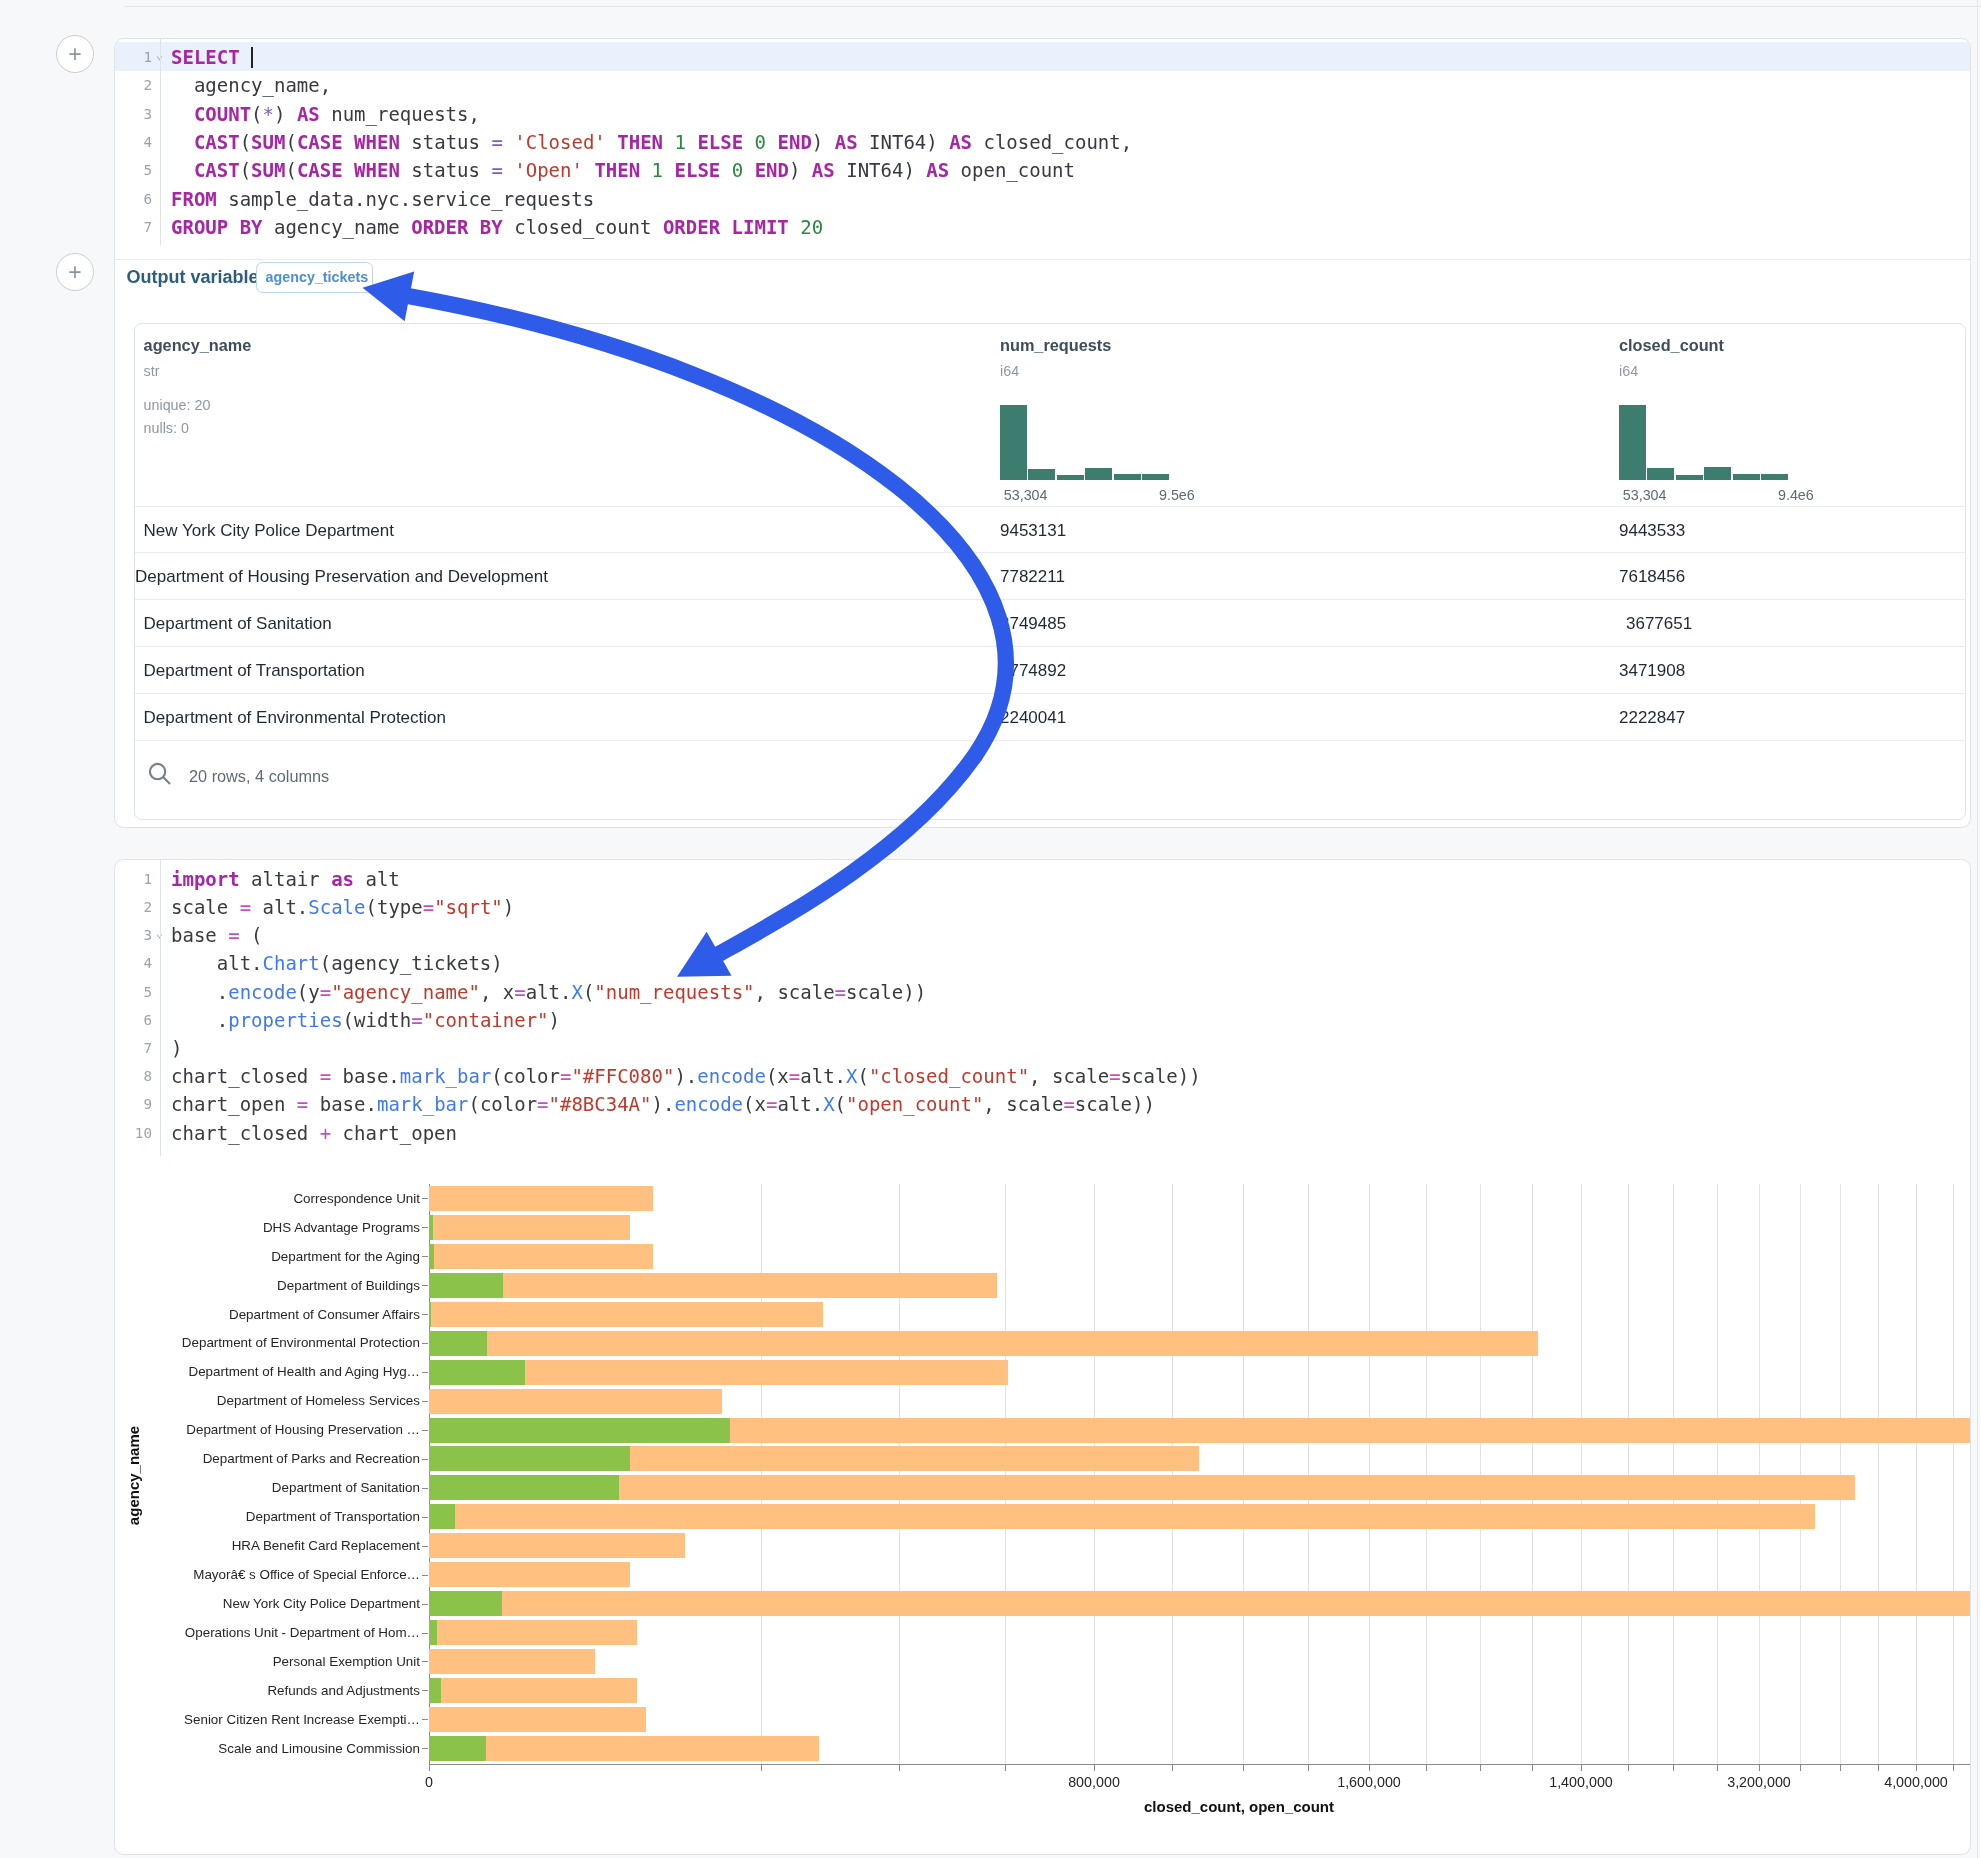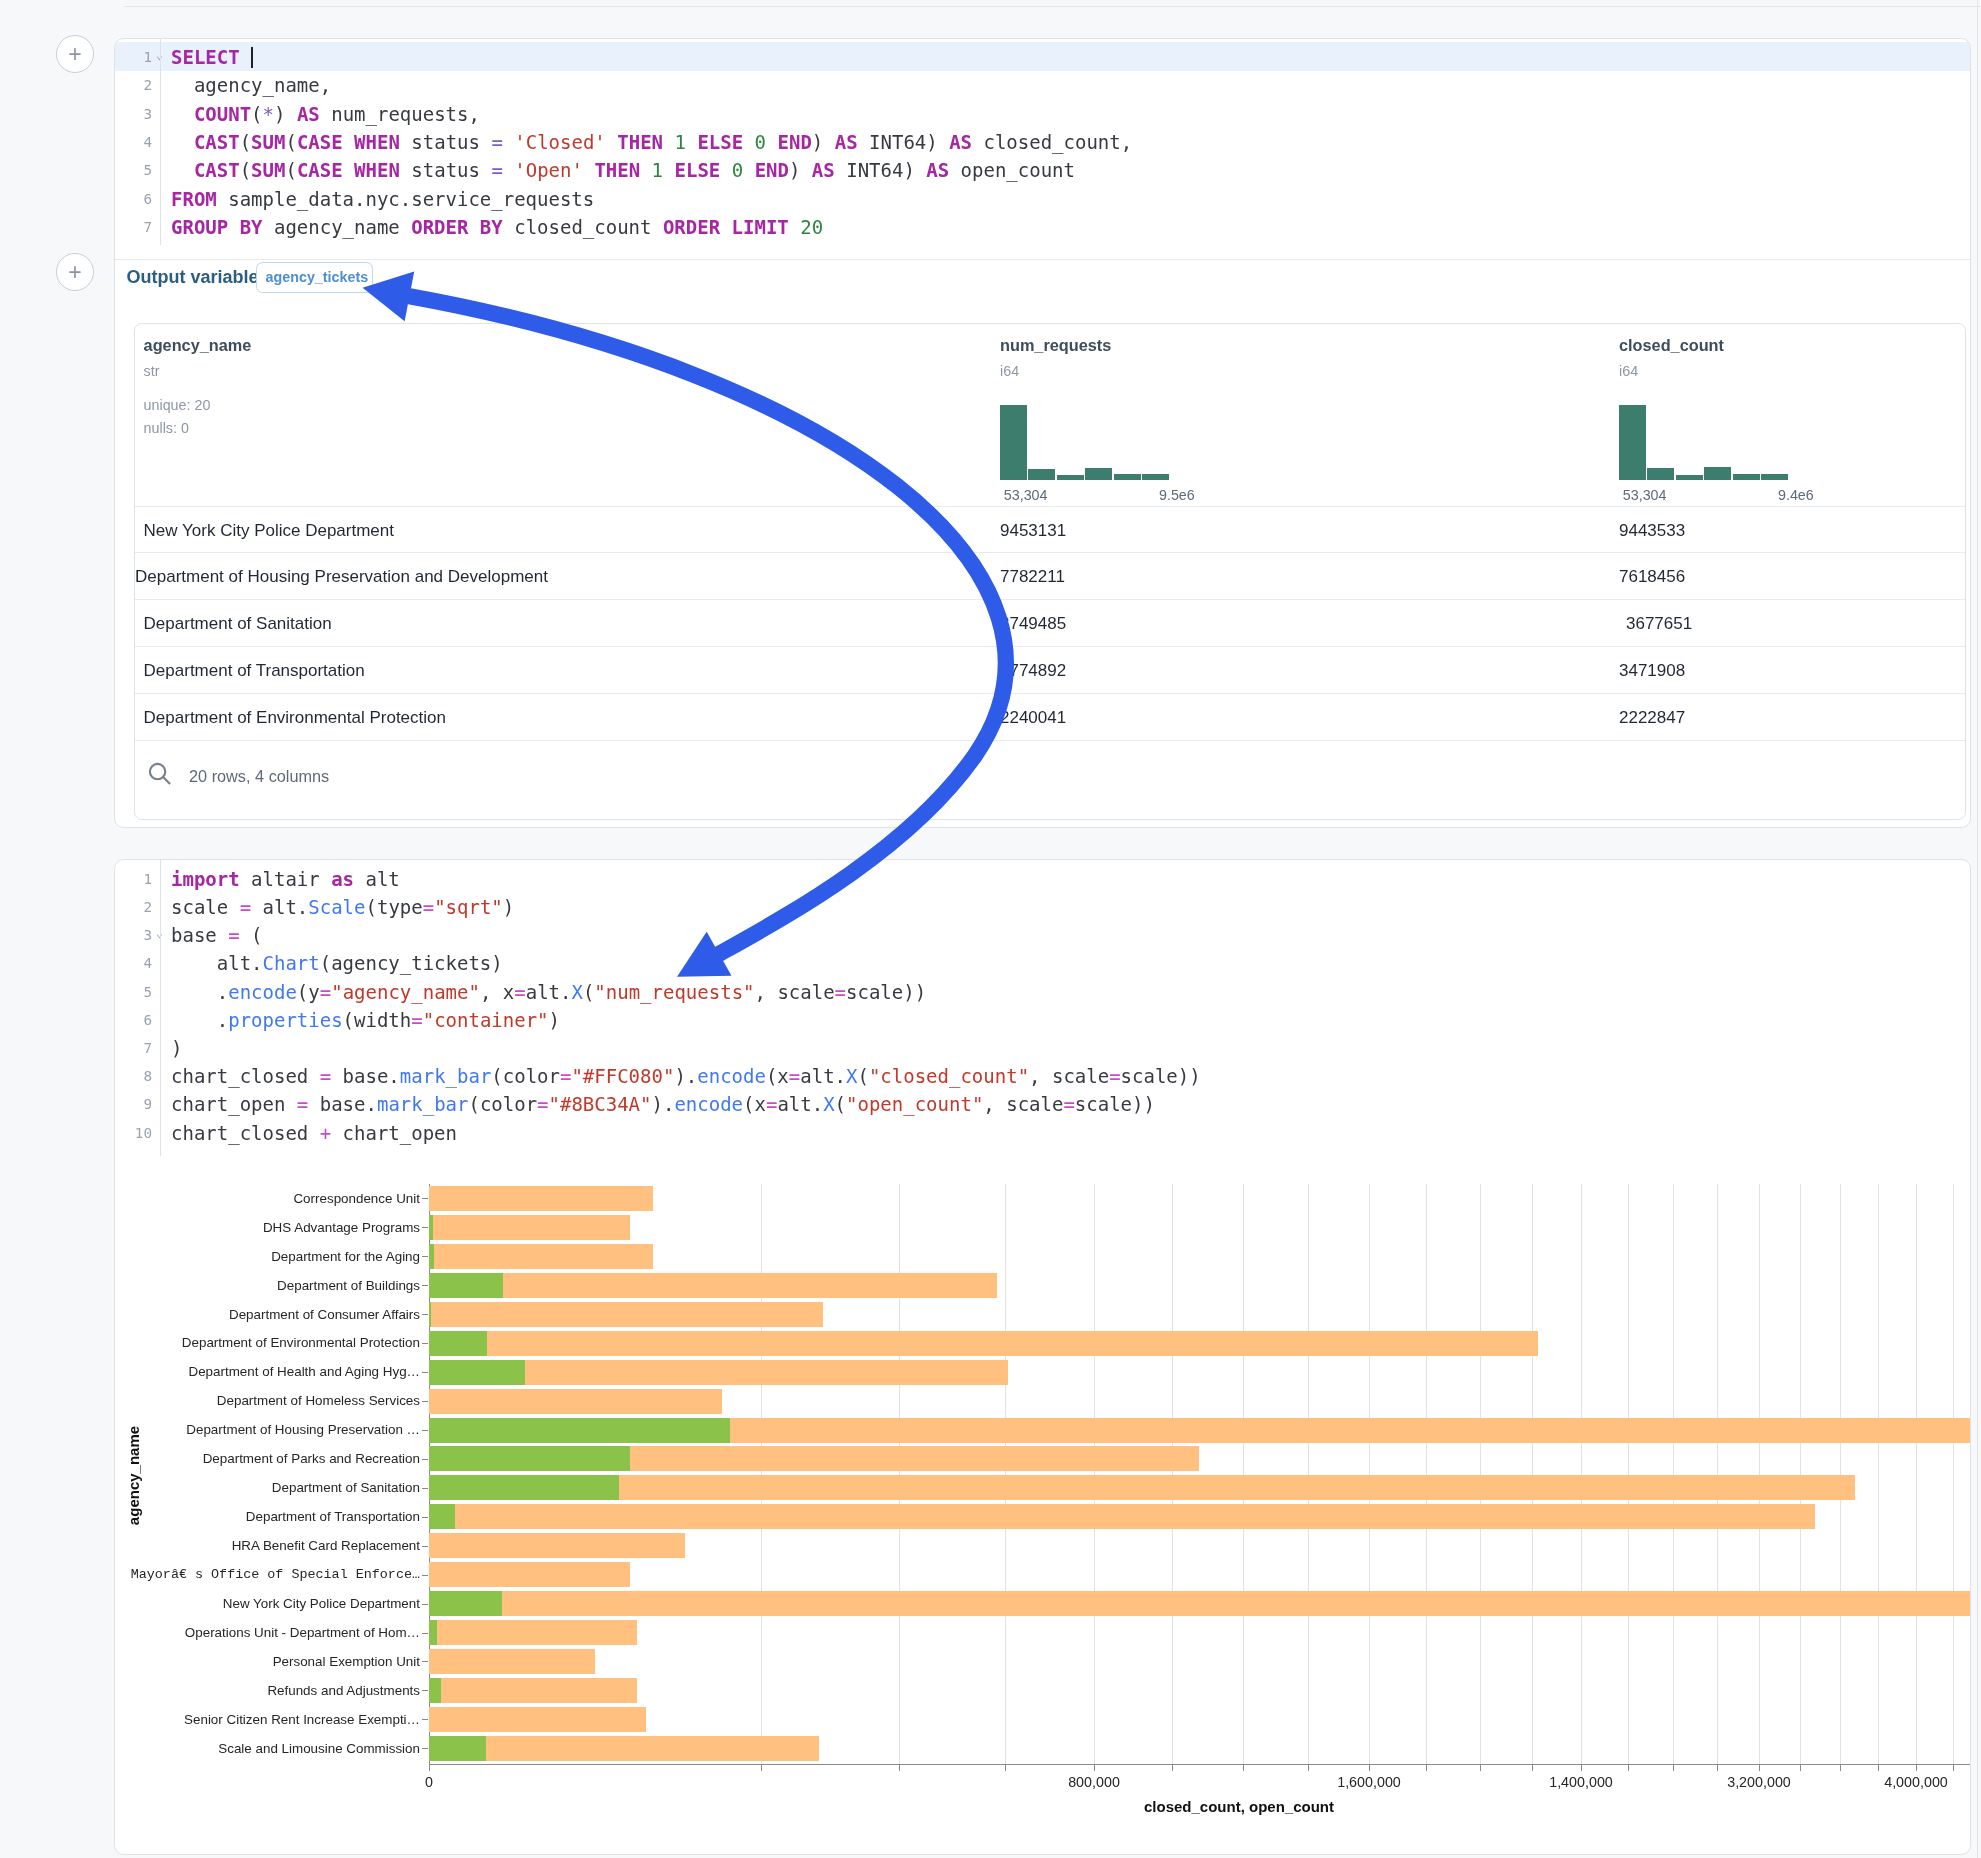--- a/index.html
+++ b/index.html
@@ -279,21 +279,21 @@
       <div class="y-tick" style="top: 628px;"></div>
       <div class="bar" style="left: 314px; top: 615px; width: 1426px; background: rgb(255, 192, 128);"></div>
       <div class="bar" style="left: 314px; top: 615px; width: 190px; background: rgb(139, 195, 74);"></div>
       <div class="y-label" style="left: 0px; top: 649px;">Department of Transportation</div>
       <div class="y-tick" style="top: 657px;"></div>
       <div class="bar" style="left: 314px; top: 644px; width: 1386px; background: rgb(255, 192, 128);"></div>
       <div class="bar" style="left: 314px; top: 644px; width: 26px; background: rgb(139, 195, 74);"></div>
       <div class="y-label" style="left: 0px; top: 678px;">HRA Benefit Card Replacement</div>
       <div class="y-tick" style="top: 686px;"></div>
       <div class="bar" style="left: 314px; top: 673px; width: 256px; background: rgb(255, 192, 128);"></div>
-      <div class="y-label" style="left: 0px; top: 707px; font-family: Liberation Mono, monospace;">Mayorâ€ s Office of Special Enforce…</div>
+      <div class="y-label" style="left: 0px; top: 707px;">Mayorâ€ s Office of Special Enforce…</div>
       <div class="y-tick" style="top: 715px;"></div>
       <div class="bar" style="left: 314px; top: 702px; width: 201px; background: rgb(255, 192, 128);"></div>
       <div class="y-label" style="left: 0px; top: 736px;">New York City Police Department</div>
       <div class="y-tick" style="top: 744px;"></div>
       <div class="bar" style="left: 314px; top: 731px; width: 1544px; background: rgb(255, 192, 128);"></div>
       <div class="bar" style="left: 314px; top: 731px; width: 73px; background: rgb(139, 195, 74);"></div>
       <div class="y-label" style="left: 0px; top: 765px;">Operations Unit - Department of Hom…</div>
       <div class="y-tick" style="top: 773px;"></div>
       <div class="bar" style="left: 314px; top: 760px; width: 208px; background: rgb(255, 192, 128);"></div>
       <div class="bar" style="left: 314px; top: 760px; width: 7.8px; background: rgb(139, 195, 74);"></div>

